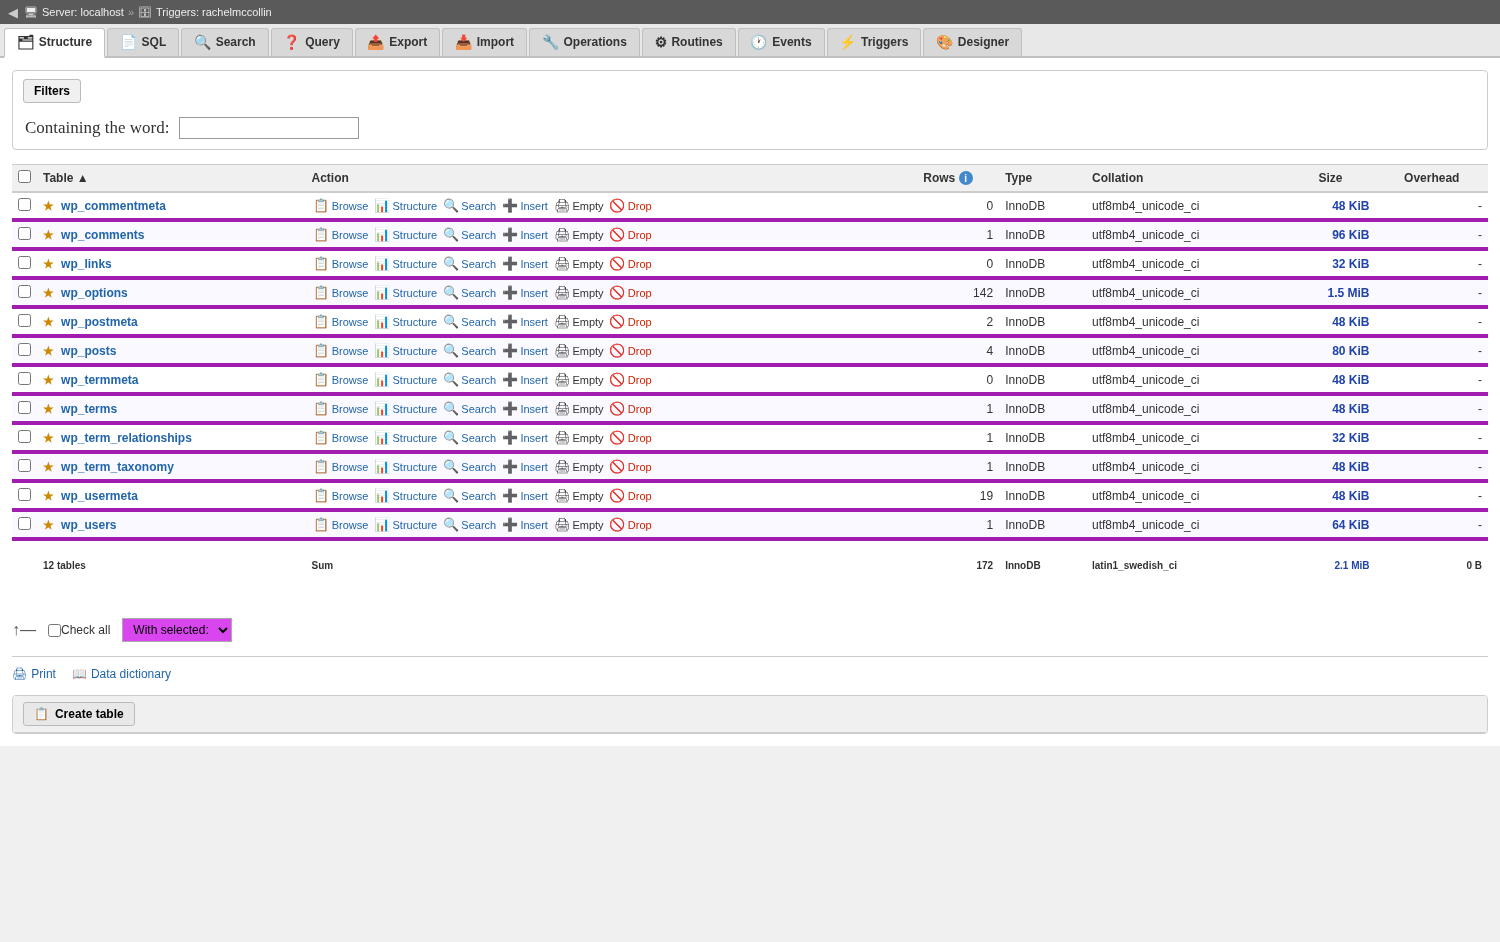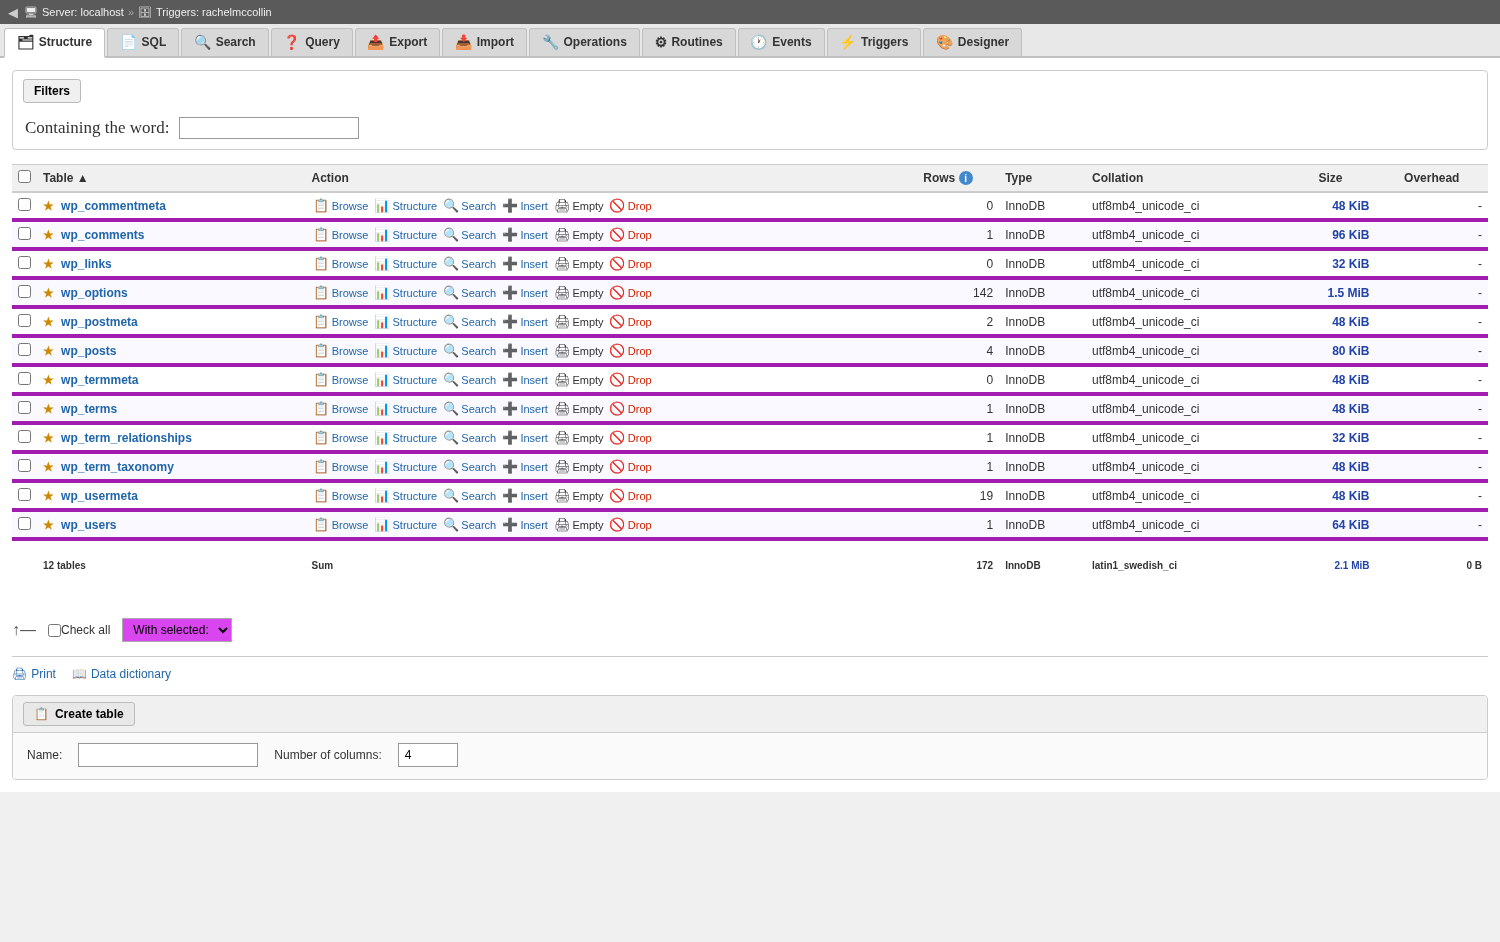--- a/index.html
+++ b/index.html
@@ -623,21 +623,15 @@
       </a>
     </div>
 
   <div class="create-table-section">
     <div class="create-table-header">
       <button class="create-table-btn">
         <span>📋</span>
         <span>Create table</span>
       </button>
     </div>
-    <div class="create-table-body">
-      <label>Name:</label>
-      <input type="text" value="" style="">
-      <label>Number of columns:</label>
-      <input type="number" value="4" style="">
-    </div>
   </div>
 
 </div>
 
 </body></html>

